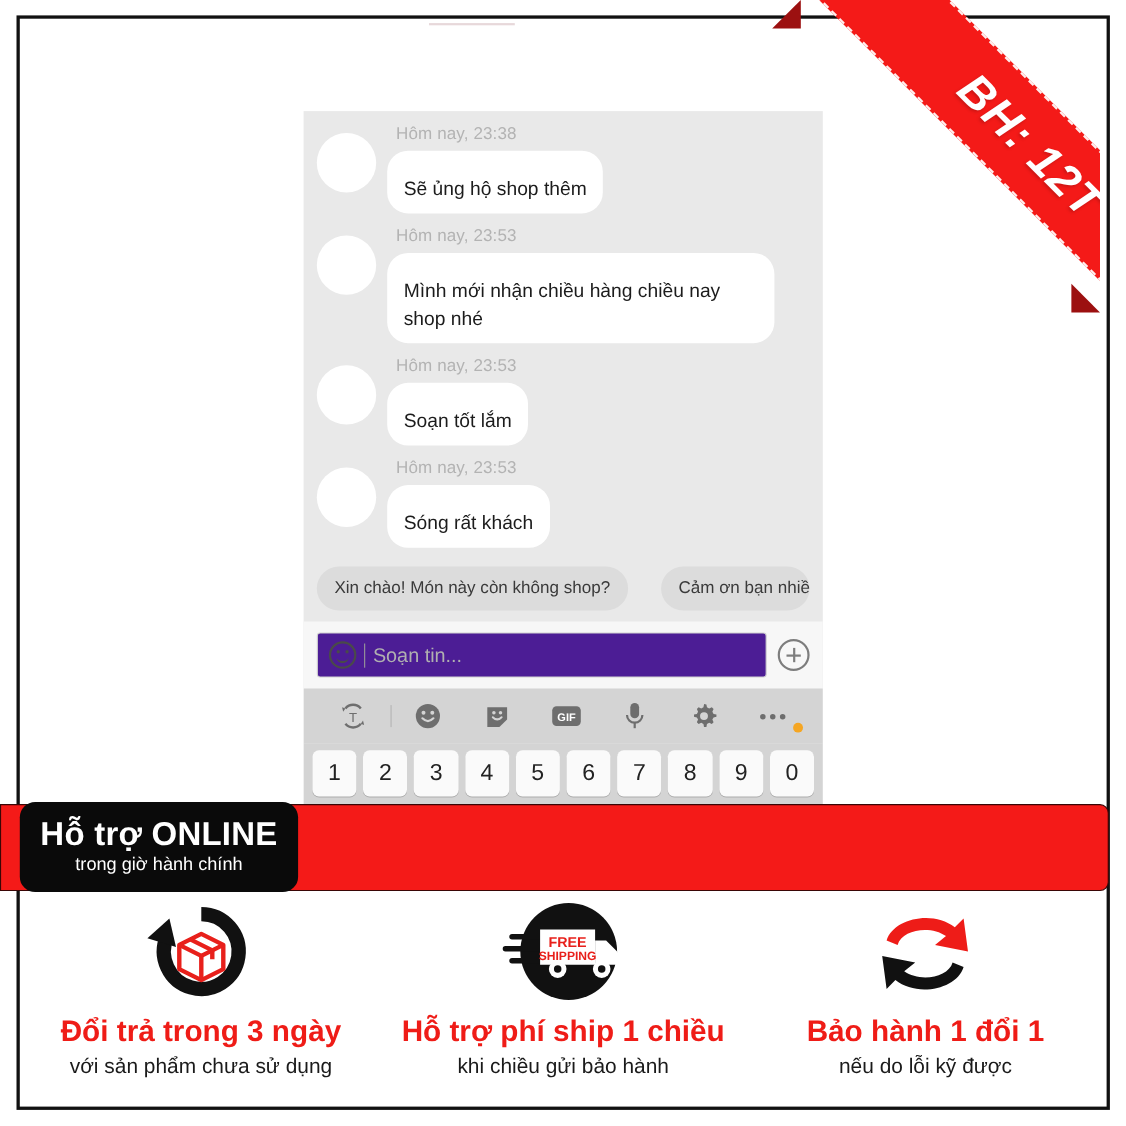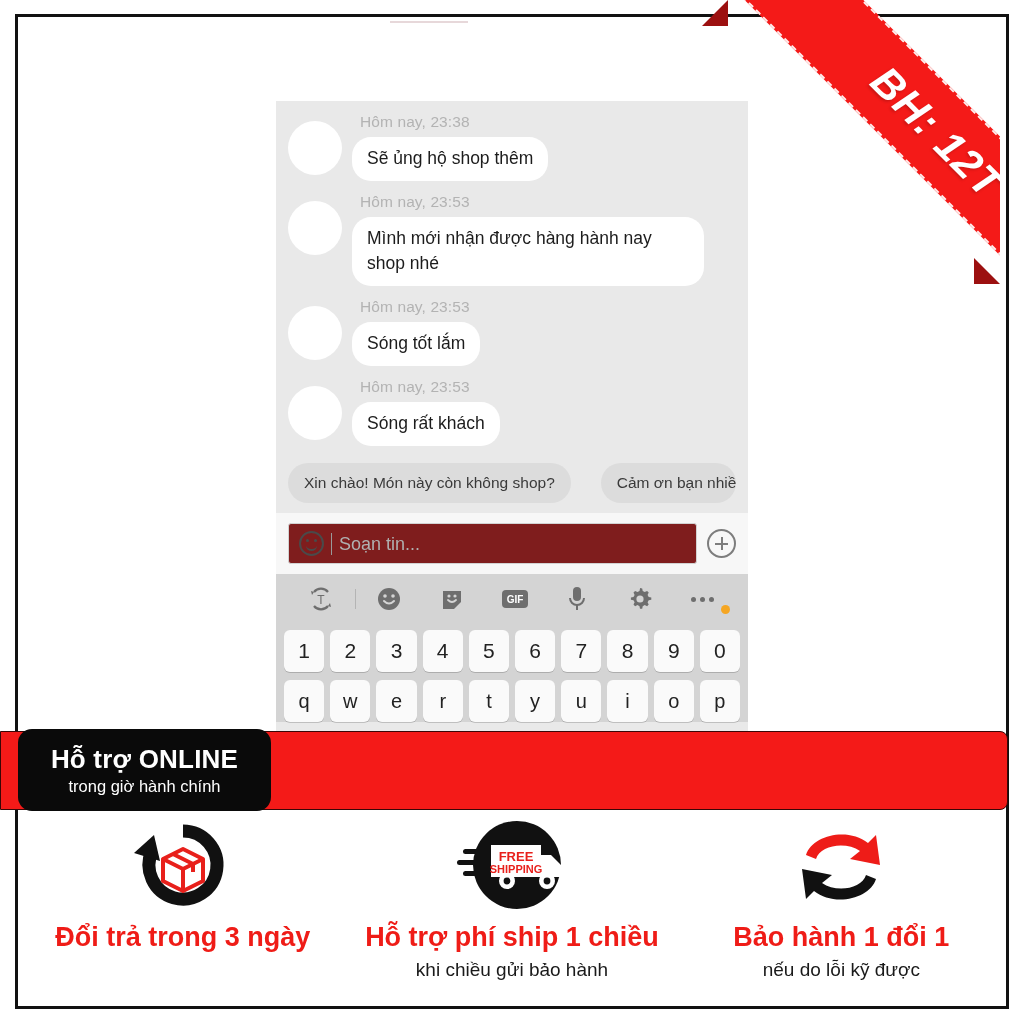--- a/index.html
+++ b/index.html
@@ -65,21 +65,21 @@
     letter-spacing: .1px;
   }
 
   .bubble-wrap { position: relative; display: inline-block; max-width: 352px; }
 
   .bubble {
     position: relative;
     display: inline-block;
     background: #ffffff;
     border-radius: 19px;
-    padding: 9px 15px 10px 15px;
+    padding: 22px 15px 10px 15px;
     font-size: 17.5px;
     line-height: 25px;
     color: #1c1c1c;
     max-width: 352px;
   }
   .bubble::before {
     content: "";
     position: absolute;
     left: -6px; top: 11px;
     width: 16px; height: 17px;
@@ -109,21 +109,21 @@
   .composer {
     background: #f7f7f7;
     padding: 10px 12px 10px 12px;
     display: flex;
     align-items: center;
     gap: 10px;
   }
   .composer-input {
     flex: 1;
     height: 41px;
-    background: #7f1d1d;
+    background: #4c1d95;
     border: 1px solid #d2d2d2;
     border-radius: 3px;
     display: flex;
     align-items: center;
     padding: 0 10px;
     gap: 7px;
   }
   .smiley {
     width: 25px; height: 25px;
     border: 2px solid #4a4a4a;
@@ -264,21 +264,21 @@
     background: #0a0a0a;
     border-radius: 14px;
     display: flex;
     flex-direction: column;
     align-items: center;
     justify-content: center;
     gap: 2px;
   }
   .online-title {
     color: #ffffff;
-    font-size: 26px;
+    font-size: 30px;
     font-weight: bold;
     letter-spacing: .2px;
     line-height: 30px;
   }
   .online-sub {
     color: #ffffff;
     font-size: 16.5px;
     line-height: 20px;
     text-align: center;
   }
@@ -330,29 +330,29 @@
         <div class="msg-time">Hôm nay, 23:38</div>
         <div class="bubble-wrap">
           <div class="bubble">Sẽ ủng hộ shop thêm</div>
         </div>
       </div>
 
       <div class="msg-row">
         <div class="avatar"></div>
         <div class="msg-time">Hôm nay, 23:53</div>
         <div class="bubble-wrap">
-          <div class="bubble">Mình mới nhận được hàng hành nay shop nhé</div>
+          <div class="bubble">Mình mới nhận chiều hàng chiều nay shop nhé</div>
         </div>
       </div>
 
       <div class="msg-row">
         <div class="avatar"></div>
         <div class="msg-time">Hôm nay, 23:53</div>
         <div class="bubble-wrap">
-          <div class="bubble">Sóng tốt lắm</div>
+          <div class="bubble">Soạn tốt lắm</div>
         </div>
       </div>
 
       <div class="msg-row">
         <div class="avatar"></div>
         <div class="msg-time">Hôm nay, 23:53</div>
         <div class="bubble-wrap">
           <div class="bubble">Sóng rất khách</div>
         </div>
       </div>
@@ -481,20 +481,21 @@
           <path d="M30 16 l6 26 l-26 -8 z" fill="#111111"></path>
           <g stroke="#e8201b" stroke-width="4" fill="none" stroke-linejoin="round">
             <path d="M59 30 l20 10 v22 l-20 10 l-20 -10 v-22 z"></path>
             <path d="M39 40 l20 10 l20 -10"></path>
             <path d="M59 50 v22"></path>
             <path d="M49 35 l20 10 v8"></path>
           </g>
         </svg>
       </div>
       <div class="feature-title">Đổi trả trong 3 ngày</div>
+      <div class="feature-sub">với sản phẩm chưa sử dụng</div>
     </div>
 
     <div class="feature">
       <div class="feature-icon">
         <svg width="130" height="96" viewBox="0 0 130 96">
           <circle cx="70" cy="46" r="44" fill="#111111"></circle>
           <g fill="#111111">
             <rect x="16" y="30" width="34" height="5" rx="2.5"></rect>
             <rect x="10" y="41" width="40" height="5" rx="2.5"></rect>
             <rect x="16" y="52" width="34" height="5" rx="2.5"></rect>

